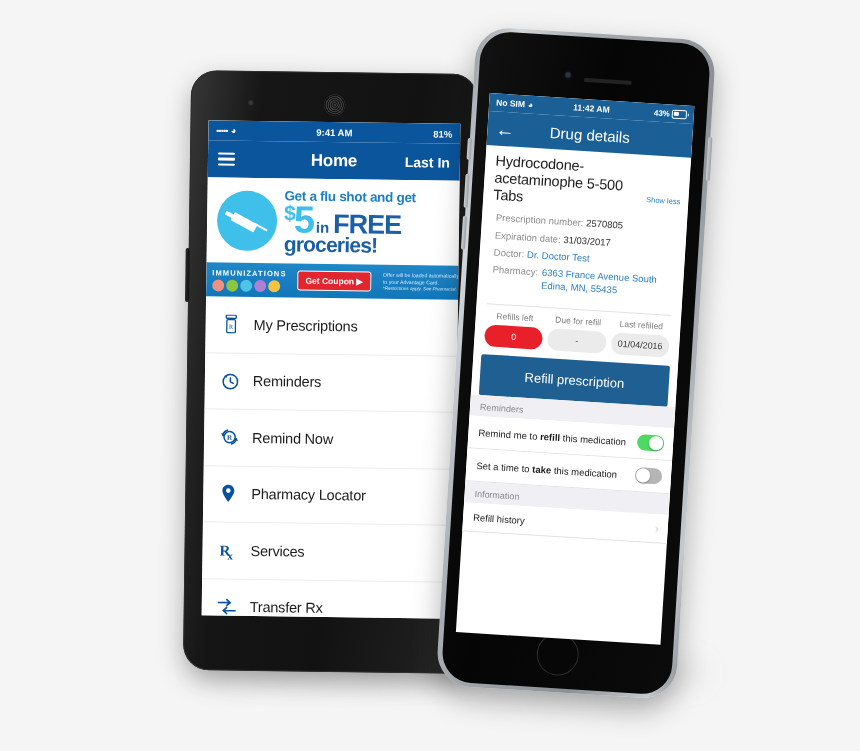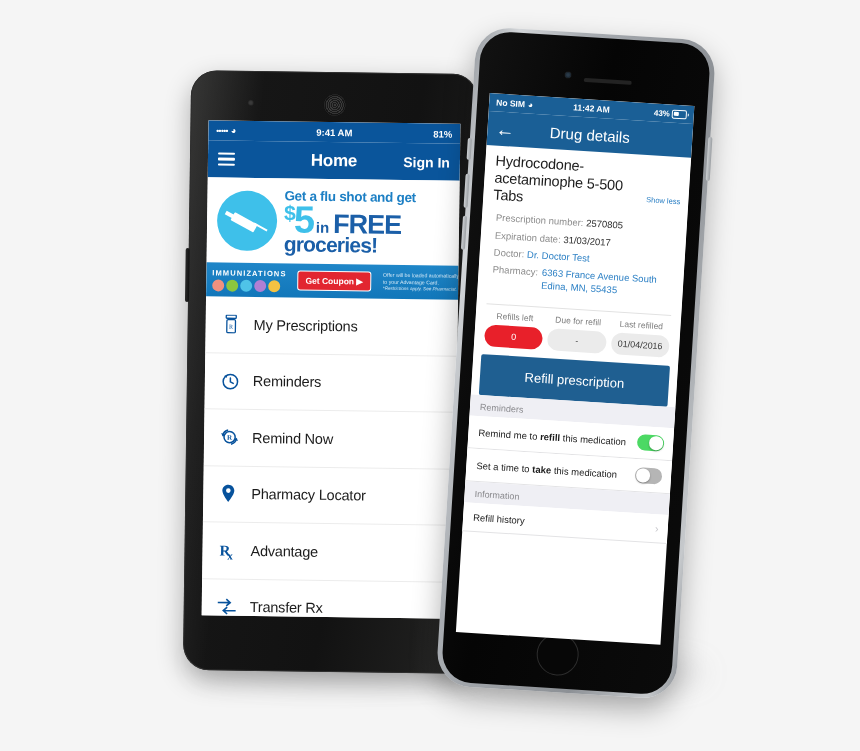--- a/index.html
+++ b/index.html
@@ -351,21 +351,21 @@
         <span id="and-battery">81%</span>
       </div>
 
       <div id="and-appbar">
         <div id="and-hamburger">
             <i></i>
             <i></i>
             <i></i>
           </div>
         <div id="and-title">Home</div>
-        <div id="and-signin">Sign In</div>
+        <div id="and-signin">Last In</div>
       </div>
 
       <div id="and-hero">
         <div id="syringe-circle">
           <span class="plunger"></span>
             <span class="barrel"></span>
             <span class="needle"></span>
         </div>
         <div id="hero-text">
           <div id="hero-line1">Get a flu shot and get</div>
@@ -445,21 +445,21 @@
           <span class="lbl">Pharmacy Locator</span>
         </div>
 
         <div class="and-row">
           <span class="ic">
             <svg width="19" height="20" viewBox="0 0 19 20">
                 <text x="1" y="15" font-size="15" fill="#07529c" font-family="Liberation Serif, serif" font-weight="bold">R</text>
                 <text x="9" y="19" font-size="11" fill="#07529c" font-family="Liberation Serif, serif" font-weight="bold">x</text>
               </svg>
           </span>
-          <span class="lbl">Advantage</span>
+          <span class="lbl">Services</span>
         </div>
 
         <div class="and-row">
           <span class="ic">
             <svg width="20" height="18" viewBox="0 0 20 18">
                 <path d="M1 5 H13 M9.5 1.6 L13.4 5 L9.5 8.4" fill="none" stroke="#07529c" stroke-width="1.6"></path>
                 <path d="M19 13 H7 M10.5 9.6 L6.6 13 L10.5 16.4" fill="none" stroke="#07529c" stroke-width="1.6"></path>
               </svg>
           </span>
           <span class="lbl">Transfer Rx</span>

